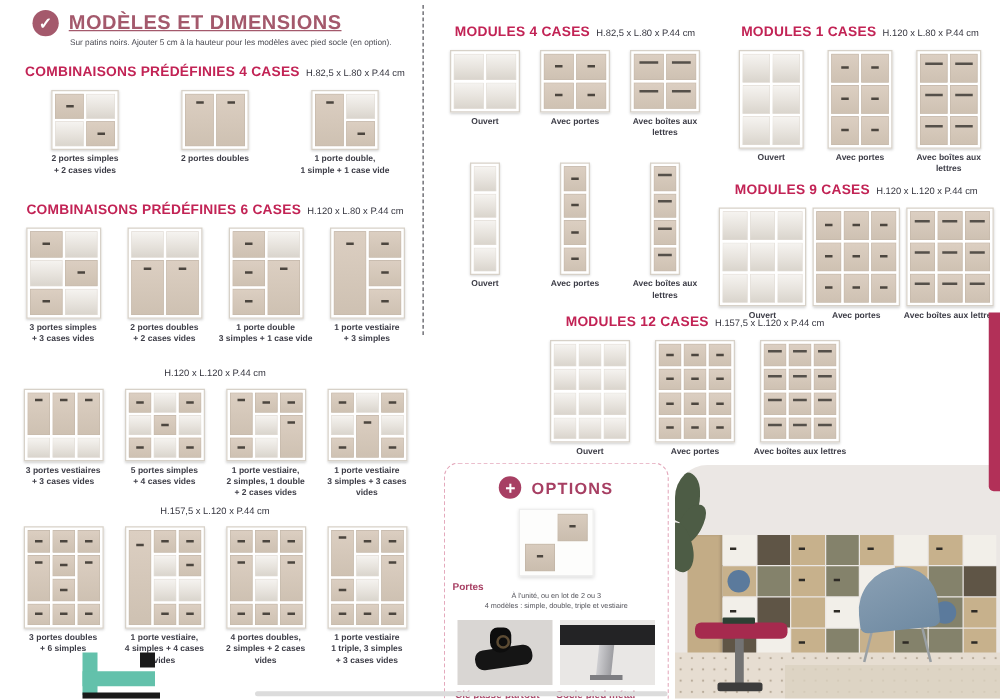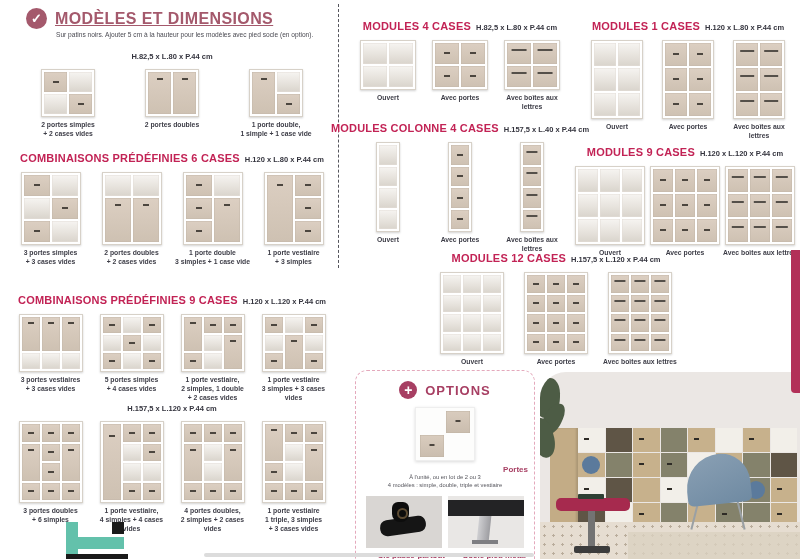--- a/index.html
+++ b/index.html
@@ -10,42 +10,42 @@
   #header{position:absolute;left:26px;top:8px;width:320px;}
   .hdr-row{display:flex;align-items:center;gap:8px;}
   .check-badge{width:21px;height:21px;border-radius:50%;background:#a4596c;color:#fff;
     display:flex;align-items:center;justify-content:center;font-size:13px;font-weight:bold;}
   .page-title{color:#a4596c;font-size:16px;font-weight:bold;letter-spacing:.4px;text-decoration:underline;}
   .page-subtitle{font-size:6.6px;color:#4a4a52;margin-top:2px;margin-left:30px;}
 
   
   .sec-head{display:flex;justify-content:center;align-items:baseline;gap:5px;white-space:nowrap;}
   .sec-title{color:#c22355;font-weight:bold;font-size:11px;letter-spacing:.2px;}
-  .sec-dims{color:#34343e;font-size:7.5px;font-weight:bold;}
+  .sec-dims{color:#34343e;font-size:7.5px;font-weight:normal;}
   .fig-row{display:flex;justify-content:center;align-items:flex-start;margin-top:8px;}
   .fig{display:flex;flex-direction:column;align-items:center;gap:4px;}
   .fig-label{font-size:6.8px;font-weight:bold;color:#3d3d47;text-align:center;white-space:pre-line;line-height:1.3;}
 
   
   .cab{display:grid;gap:2px;background:#fff;border:1px solid #d7d1c8;padding:2px;
     box-shadow:0 1px 2px rgba(0,0,0,.18);}
   .cell{position:relative;background:linear-gradient(180deg,#dccfc2,#cec1b2);box-shadow:inset 0 0 0 .5px #c4b8aa;}
   .cell.o{background:linear-gradient(180deg,#f6f4f1 0%,#e7e3dd 55%,#d9d4cc 100%);box-shadow:inset 0 0 0 .5px #e3ded7;}
   .cell .h{position:absolute;left:50%;transform:translateX(-50%);width:6px;height:2px;background:#4c463f;}
   .cell .slot{position:absolute;left:50%;transform:translateX(-50%);top:30%;width:62%;height:2px;background:#55504a;}
   .cab.s4{--cw:23px;--ch:20px}  .cab.s6{--cw:26px;--ch:21px}
   .cab.s9{--cw:18px;--ch:16px}  .cab.s12{--cw:18px;--ch:17.5px}
   .cab.m4{--cw:24px;--ch:21px}  .cab.c4{--cw:18px;--ch:19.5px}
   .cab.m6{--cw:22px;--ch:23px}  .cab.m9{--cw:20px;--ch:23px}
   .cab.m12{--cw:18px;--ch:17.5px}
 
   
   #combos{position:absolute;left:6px;top:46px;width:332px;}
   .combo-sec{position:absolute;left:0;width:332px;}
-  #cs0{top:6px}#cs1{top:106px}#cs2{top:248px}#cs3{top:358px}
+  #cs0{top:6px}#cs1{top:116px}#cs2{top:248px}#cs3{top:358px}
   #cs0 .fig{width:104px}#cs1 .fig,#cs2 .fig,#cs3 .fig{width:81px}
 
   
   .mod-sec{position:absolute;}
   #m4{left:348px;top:20px;width:224px}
   #c4{left:348px;top:122px;width:224px}
   #m6{left:580px;top:20px;width:216px}
   #m9{left:572px;top:146px;width:226px}
   #m12{left:428px;top:252px;width:256px}
   #m4 .fig{width:72px}#c4 .fig{width:72px}#m6 .fig{width:71px}
@@ -60,21 +60,21 @@
   #options{position:absolute;left:355px;top:370px;width:180px;height:200px;
     border:1.5px dashed #e4a9bc;border-radius:12px;background:#fff;box-sizing:border-box;padding:8px 6px;}
   .opt-head{display:flex;align-items:center;justify-content:center;gap:8px;margin-top:2px;}
   .plus-badge{width:18px;height:18px;border-radius:50%;background:#a73f63;color:#fff;display:flex;
     align-items:center;justify-content:center;font-size:14px;font-weight:bold;line-height:0;}
   .opt-title{color:#a73f63;font-size:13px;font-weight:bold;letter-spacing:1px;}
   #portes-img{position:relative;width:58px;height:52px;margin:8px auto 4px;background:#fdfdfc;
     box-shadow:0 1px 3px rgba(0,0,0,.15);border:1px solid #eee;}
   #portes-img .pd{position:absolute;background:linear-gradient(180deg,#d9ccbe,#cabdae);box-shadow:inset 0 0 0 .5px #bfb3a4;}
   #portes-img .pd .h{position:absolute;left:50%;top:42%;width:5px;height:2px;background:#4c463f;transform:translateX(-50%);}
-  .opt-name{color:#a73f63;font-size:8px;font-weight:bold;text-align:right;}
+  .opt-name{color:#a73f63;font-size:8px;font-weight:bold;text-align:left;}
   .opt-desc{font-size:5.8px;color:#55555c;text-align:center;line-height:1.35;}
   #opt-photos{display:flex;justify-content:space-between;margin-top:6px;padding:0 4px;}
   .opt-photo{width:76px;height:52px;position:relative;overflow:hidden;background:#d9d6d3;}
   #key-img .fob{position:absolute;left:14px;top:22px;width:46px;height:16px;background:#151515;border-radius:7px;transform:rotate(-8deg);}
   #key-img .head{position:absolute;left:26px;top:6px;width:17px;height:20px;background:#0d0d0d;border-radius:6px 6px 8px 8px;}
   #key-img .ring{position:absolute;left:31px;top:12px;width:7px;height:7px;border:2px solid #5c4b33;border-radius:50%;}
   #socle-img{background:#e9e7e5;}
   #socle-img .top{position:absolute;left:0;top:4px;width:100%;height:16px;background:#232325;}
   #socle-img .leg{position:absolute;left:30px;top:20px;width:12px;height:26px;background:linear-gradient(90deg,#cfcfd2,#9d9da1);transform:skewX(-6deg);}
   #socle-img .foot{position:absolute;left:24px;top:44px;width:26px;height:4px;background:#7e7e82;}
@@ -119,20 +119,21 @@
       <div class="page-title">MODÈLES ET DIMENSIONS</div>
     </div>
     <div class="page-subtitle">Sur patins noirs. Ajouter 5 cm à la hauteur pour les modèles avec pied socle (en option).</div>
   </div>
 
   <div id="v-divider"></div>
 
   <div id="combos">
       <div class="combo-sec" id="cs0">
         <div class="sec-head">
+          <span class="sec-title">COMBINAISONS PRÉDÉFINIES 4 CASES</span>
           <span class="sec-dims">H.82,5 x L.80 x P.44 cm</span>
         </div>
         <div class="fig-row">
           <div class="fig">
             <div class="cab s4" style="grid-template-columns: repeat(2, var(--cw)); grid-auto-rows: var(--ch);">
               <div class="cell">
                 <div class="h" style="top: 44%;"></div>
               </div>
               <div class="cell o"></div>
               <div class="cell o"></div>
@@ -241,21 +242,20 @@
                 <div class="h" style="top: 44%;"></div>
               </div>
             </div>
             <div class="fig-label">1 porte vestiaire
 + 3 simples</div>
           </div>
         </div>
       </div>
       <div class="combo-sec" id="cs2">
         <div class="sec-head">
-          <span class="sec-title">COMBINAISONS PRÉDÉFINIES 9 CASES</span>
           <span class="sec-dims">H.120 x L.120 x P.44 cm</span>
         </div>
         <div class="fig-row">
           <div class="fig">
             <div class="cab s9" style="grid-template-columns: repeat(3, var(--cw)); grid-auto-rows: var(--ch);">
               <div class="cell" style="grid-row: span 2;">
                 <div class="h" style="top: 14%;"></div>
               </div>
               <div class="cell" style="grid-row: span 2;">
                 <div class="h" style="top: 14%;"></div>
@@ -528,24 +528,20 @@
               </div>
               <div class="cell">
                 <div class="slot"></div>
               </div>
             </div>
             <div class="fig-label">Avec boîtes aux lettres</div>
           </div>
         </div>
       </div>
       <div class="mod-sec" id="c4">
-        <div class="sec-head">
-          <span class="sec-title">MODULES COLONNE 4 CASES</span>
-          <span class="sec-dims">H.157,5 x L.40 x P.44 cm</span>
-        </div>
         <div class="fig-row">
           <div class="fig">
             <div class="cab c4" style="grid-template-columns: repeat(1, var(--cw)); grid-auto-rows: var(--ch);">
               <div class="cell o"></div>
               <div class="cell o"></div>
               <div class="cell o"></div>
               <div class="cell o"></div>
             </div>
             <div class="fig-label">Ouvert</div>
           </div>

